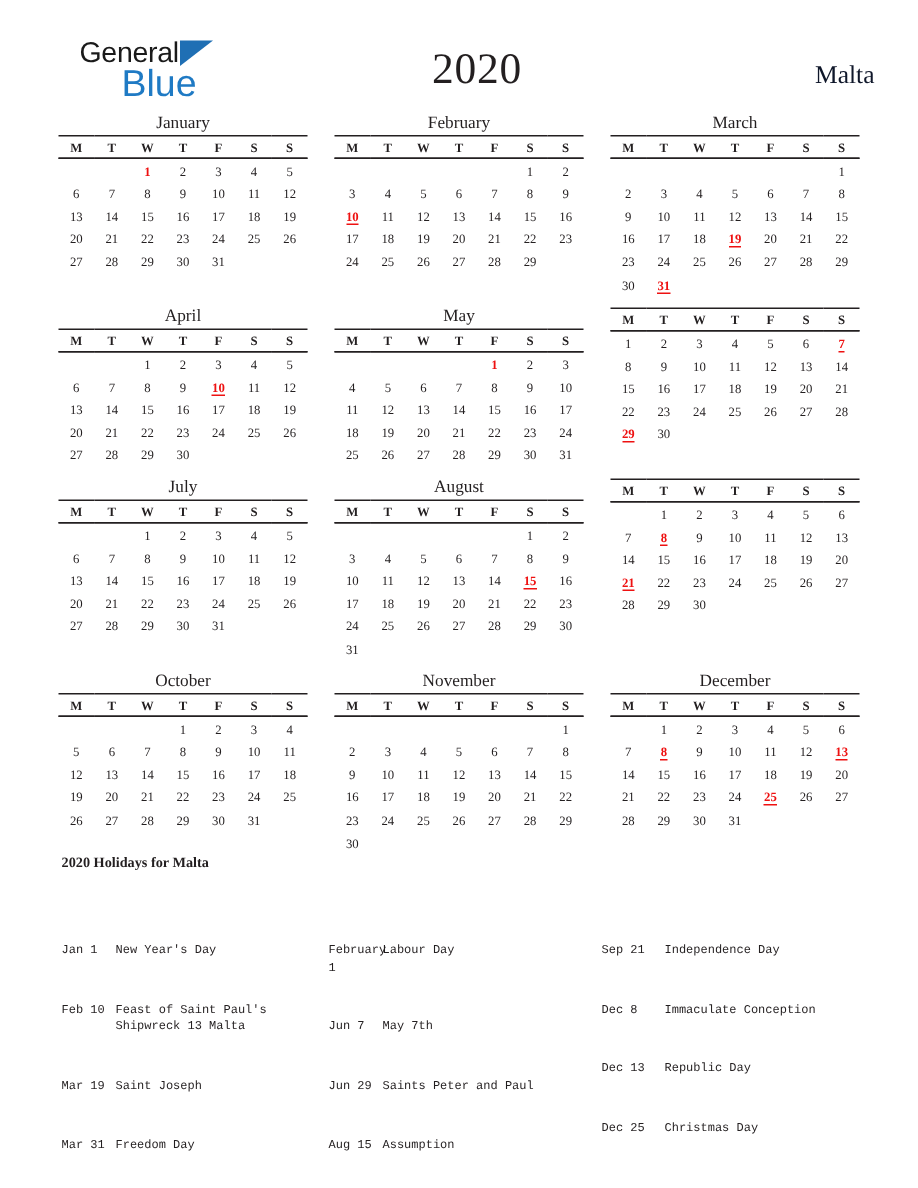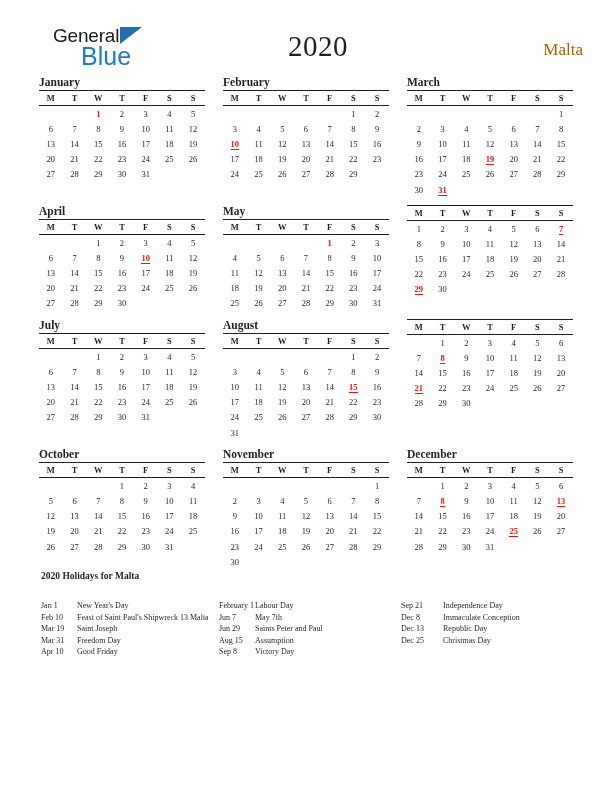--- a/index.html
+++ b/index.html
@@ -65,43 +65,43 @@
     text-align: center;
     font-size: 29px;
     letter-spacing: 0.5px;
     color: #231f20;
   }
   .country-title {
     position: absolute;
     right: 41px;
     top: 40px;
     font-size: 17px;
-    color: #a16207;
+    color: #0f172a;
   }
 
   
   .months {
     position: absolute;
     left: 39px;
     top: 76px;
     width: 534px;
   }
   .month-row {
     display: flex;
     justify-content: space-between;
     margin-bottom: 0px;
   }
   .month {
     width: 166px;
     margin-bottom: 8px;
   }
   .month-name {
-    text-align: left;
+    text-align: center;
     font-size: 11.5px;
-    font-weight: bold;
+    font-weight: normal;
     padding-bottom: 2px;
     color: #231f20;
     font-family: "Liberation Serif", "DejaVu Serif", serif;
   }
   table.month-table {
     width: 100%;
     border-collapse: collapse;
     table-layout: fixed;
   }
   table.month-table th {
@@ -154,21 +154,22 @@
   .hol-col {
     width: 178px;
   }
   .hol-col.col2 { width: 182px; }
   .hol-col.col3 { width: 174px; }
   .hol-item {
     display: flex;
     font-size: 8px;
     line-height: 11.6px;
     color: #231f20;
-    font-family: Liberation Serif, serif;
+    font-family: Liberation Mono, monospace;
+    margin-top: 28px;
   }
   .hol-date {
     width: 36px;
     flex: none;
   }
   .hol-col.col3 .hol-date { width: 42px; }
   .hol-name {
     flex: 1;
   }
 </style>

